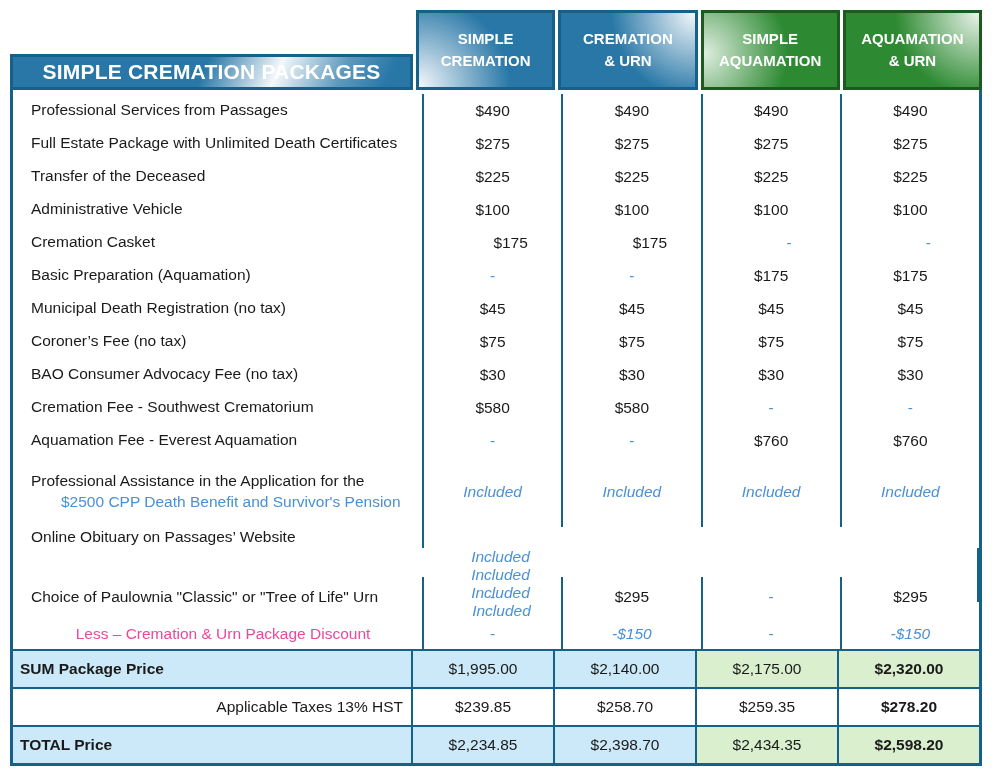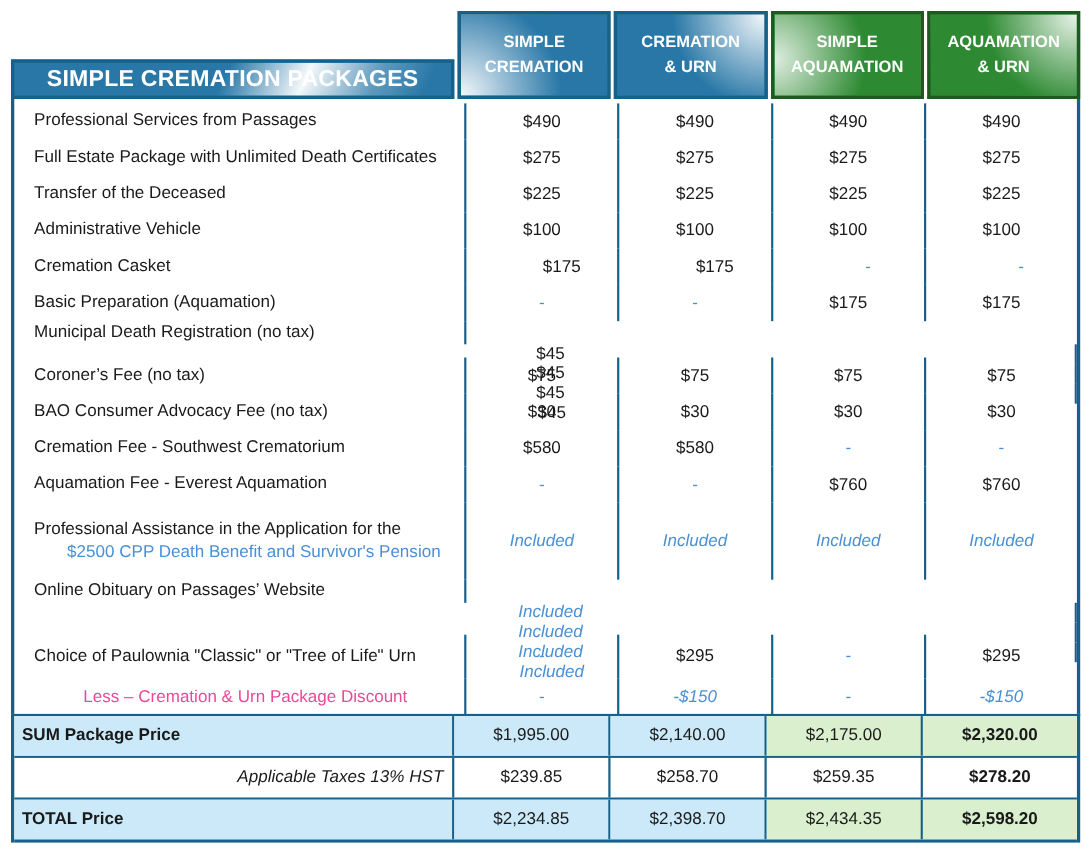--- a/index.html
+++ b/index.html
@@ -86,21 +86,21 @@
     display:flex;align-items:center;font-weight:bold;font-size:15.5px;
   }
   .frow .val{
     flex:1;display:flex;align-items:center;justify-content:center;
     border-right:2px solid var(--bdr-blue);font-size:15.5px;
   }
   .frow .val:last-child{border-right:none;font-weight:bold;}
   .frow.sum .lbl,.frow.total .lbl,
   .frow.sum .v0,.frow.sum .v1,.frow.total .v0,.frow.total .v1{background:var(--lt-blue);}
   .frow.sum .v2,.frow.sum .v3,.frow.total .v2,.frow.total .v3{background:var(--lt-green);}
-  .frow.tax .lbl{font-weight:normal;font-style:italic;justify-content:flex-end;padding-right:8px;}
+  .frow.tax .lbl{font-weight:normal;justify-content:flex-end;padding-right:8px;}
 </style>
 </head>
 <body>
 
 <div class="page">
   <div class="ptable">
 
     <div class="hrow">
       <div class="hcell h-title">SIMPLE CREMATION PACKAGES</div>
       <div class="hcell hval h-blue">
@@ -169,21 +169,21 @@
         </div>
         <div class="brow" style="height: 33px;">
           <div class="lbl">
             <span>Basic Preparation (Aquamation)</span>
           </div>
           <div class="val dash">-</div>
           <div class="val dash">-</div>
           <div class="val price">$175</div>
           <div class="val price">$175</div>
         </div>
-        <div class="brow" style="height: 33px; flex-direction: column;">
+        <div class="brow" style="height: 33px;">
           <div class="lbl">
             <span>Municipal Death Registration (no tax)</span>
           </div>
           <div class="val price">$45</div>
           <div class="val price">$45</div>
           <div class="val price">$45</div>
           <div class="val price">$45</div>
         </div>
         <div class="brow" style="height: 33px;">
           <div class="lbl">

